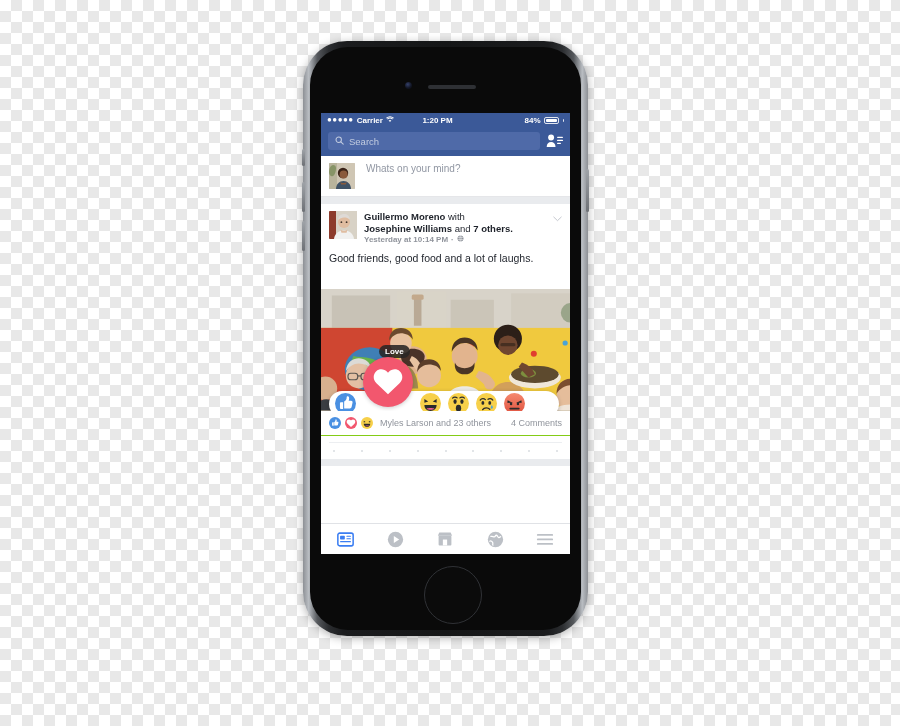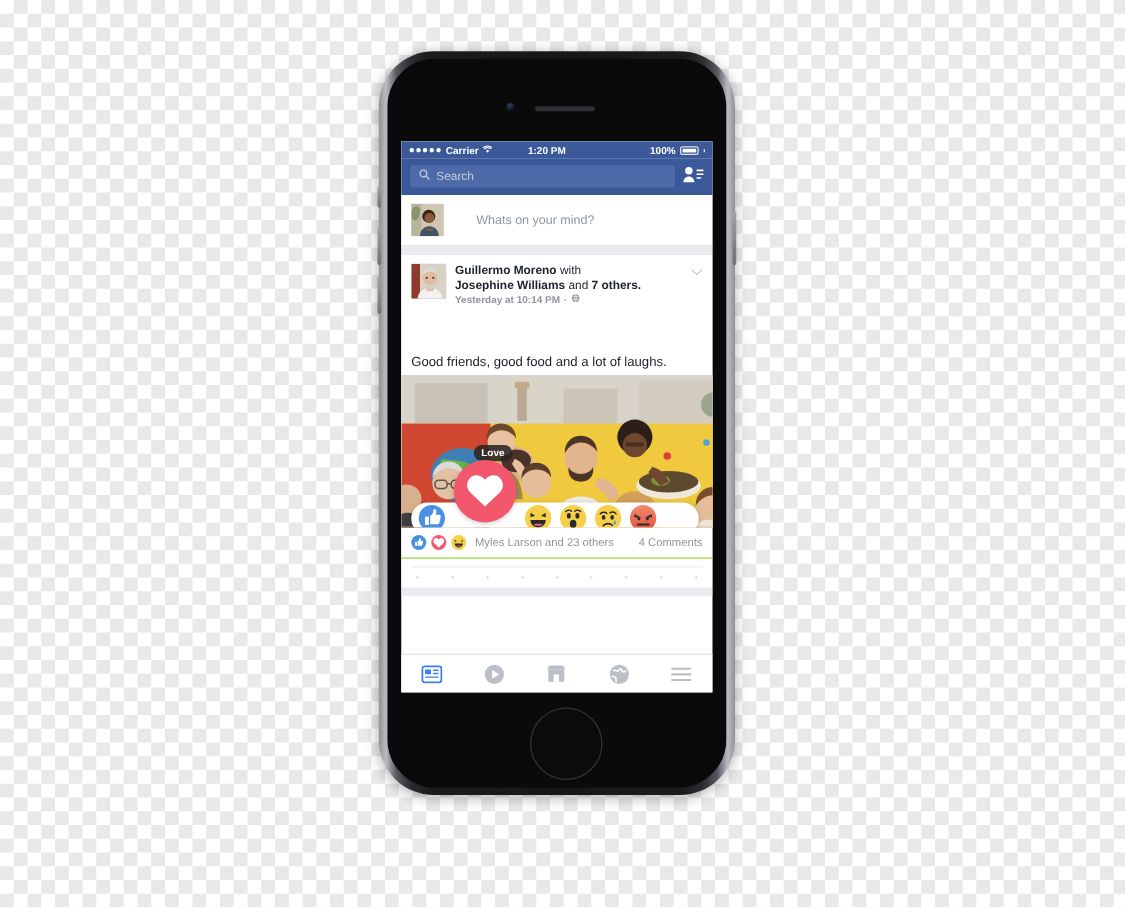--- a/index.html
+++ b/index.html
@@ -90,42 +90,42 @@
   }
   #search-field{
     flex:1;height:18px;border-radius:3px;background:#4f6aa8;
     display:flex;align-items:center;gap:5px;padding:0 7px;
   }
   #search-placeholder{color:#c2cce0;font-size:9.5px;}
   #friend-requests-icon{flex:0 0 auto;}
 
   
   #composer{
-    background:#fff;display:flex;align-items:center;gap:26px;
+    background:#fff;display:flex;gap:11px;
     padding:7px 8px;border-bottom:1px solid #e5e6e9;
   }
   .avatar{
     width:26px;height:26px;flex:0 0 auto;border-radius:1px;overflow:hidden;
     background:#d5cdc0;
   }
   #composer-placeholder{color:#9197a3;font-size:10px;}
 
   #feed-gap{height:7px;background:#e9ebee;}
 
   
   #post{background:#fff;}
   #post-header{display:flex;padding:7px 8px 0 8px;gap:7px;}
   #post-author-avatar{width:28px;height:28px;flex:0 0 auto;border-radius:1px;overflow:hidden;background:#c9c2b6;}
   #post-headtext{flex:1;line-height:1.22;}
   .post-line{font-size:9.5px;color:#1d2129;}
   .bold{font-weight:bold;}
   .normal{font-weight:normal;}
   #post-meta{font-size:8px;color:#90949c;margin-top:1px;display:flex;align-items:flex-start;gap:3px;font-weight:bold;}
   #post-chevron{flex:0 0 auto;color:#bec2c9;padding-top:2px;}
-  #post-text{padding:7px 8px 4px 8px;font-size:10.5px;color:#1d2129;margin-top:32px;}
+  #post-text{padding:7px 8px 25px 8px;font-size:10.5px;color:#1d2129;}
 
   
   #post-photo{position:relative;width:100%;height:122px;overflow:hidden;padding-left:20px;}
   #photo-art{position:absolute;inset:0;}
 
   
   #love-tooltip{
     position:absolute;left:58px;top:56px;
     background:rgba(40,38,36,.88);color:#fff;
     font-size:8px;font-weight:bold;
@@ -202,21 +202,21 @@
             <span>
               <svg width="8" height="7" viewBox="0 0 16 12">
                   <path d="M8 11.2 5.3 8.1a4.2 4.2 0 0 1 5.4 0L8 11.2z" fill="#fff"></path>
                   <path d="M3.4 6.2a7 7 0 0 1 9.2 0l1.3-1.5a9 9 0 0 0-11.8 0l1.3 1.5z" fill="#fff"></path>
                   <path d="M1.5 4.1a10 10 0 0 1 13 0L15.8 2.6a12 12 0 0 0-15.6 0L1.5 4.1z" fill="#fff"></path>
                 </svg>
             </span>
           </div>
           <div class="sb-center">1:20 PM</div>
           <div class="sb-right">
-            <span>100%</span>
+            <span>84%</span>
             <span class="battery">
                 <span class="battery-fill"></span>
               </span>
             <span class="battery-tip"></span>
           </div>
         </div>
 
         <div id="navbar">
           <div id="search-field">
             <span>

